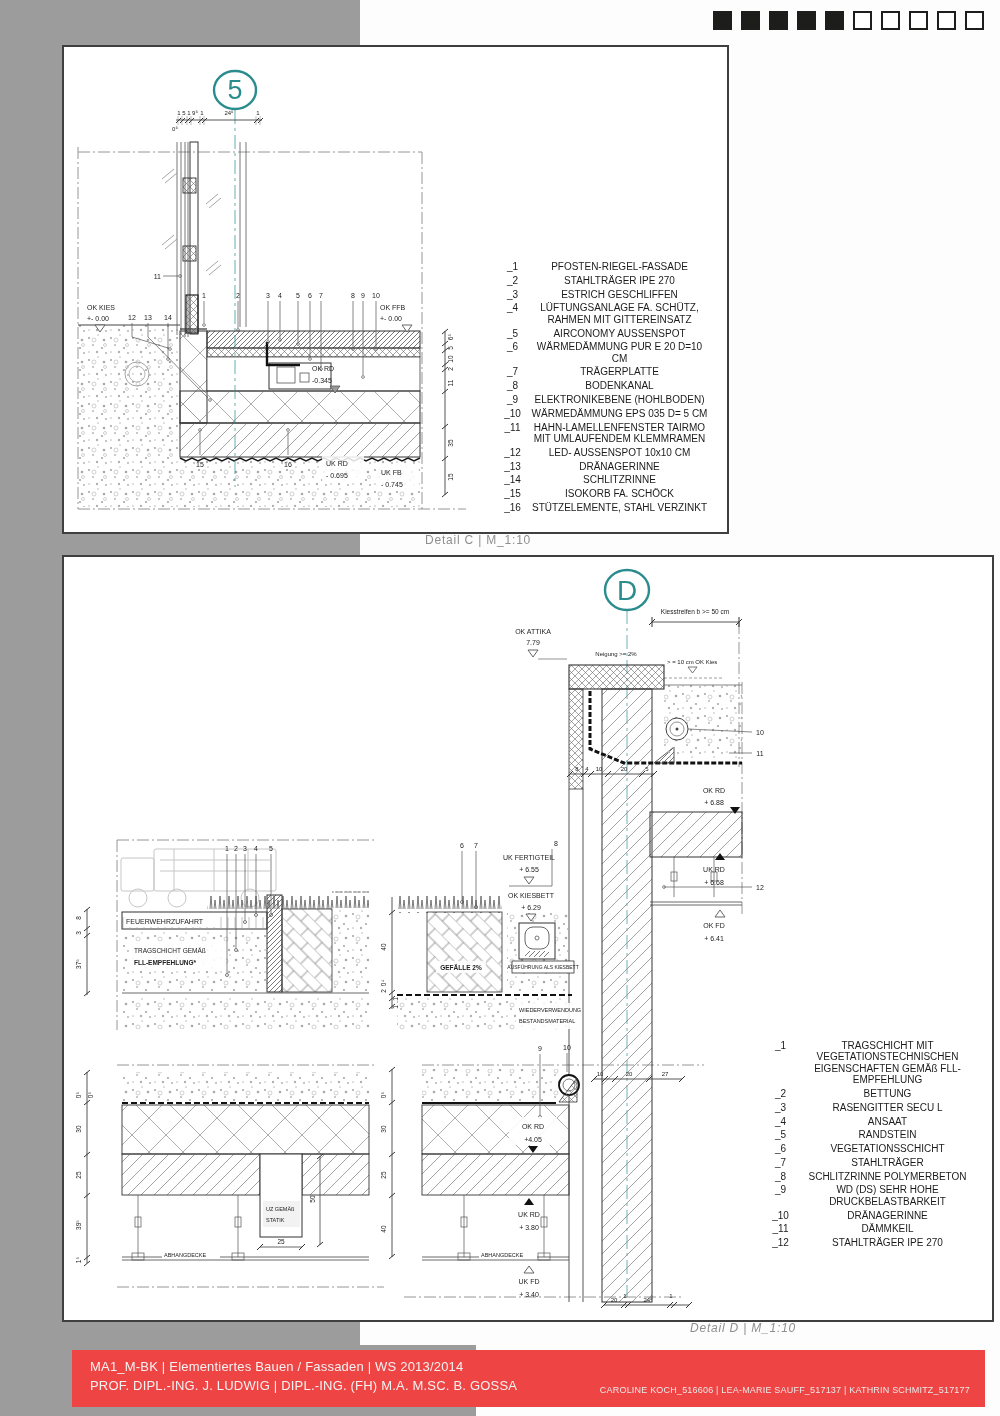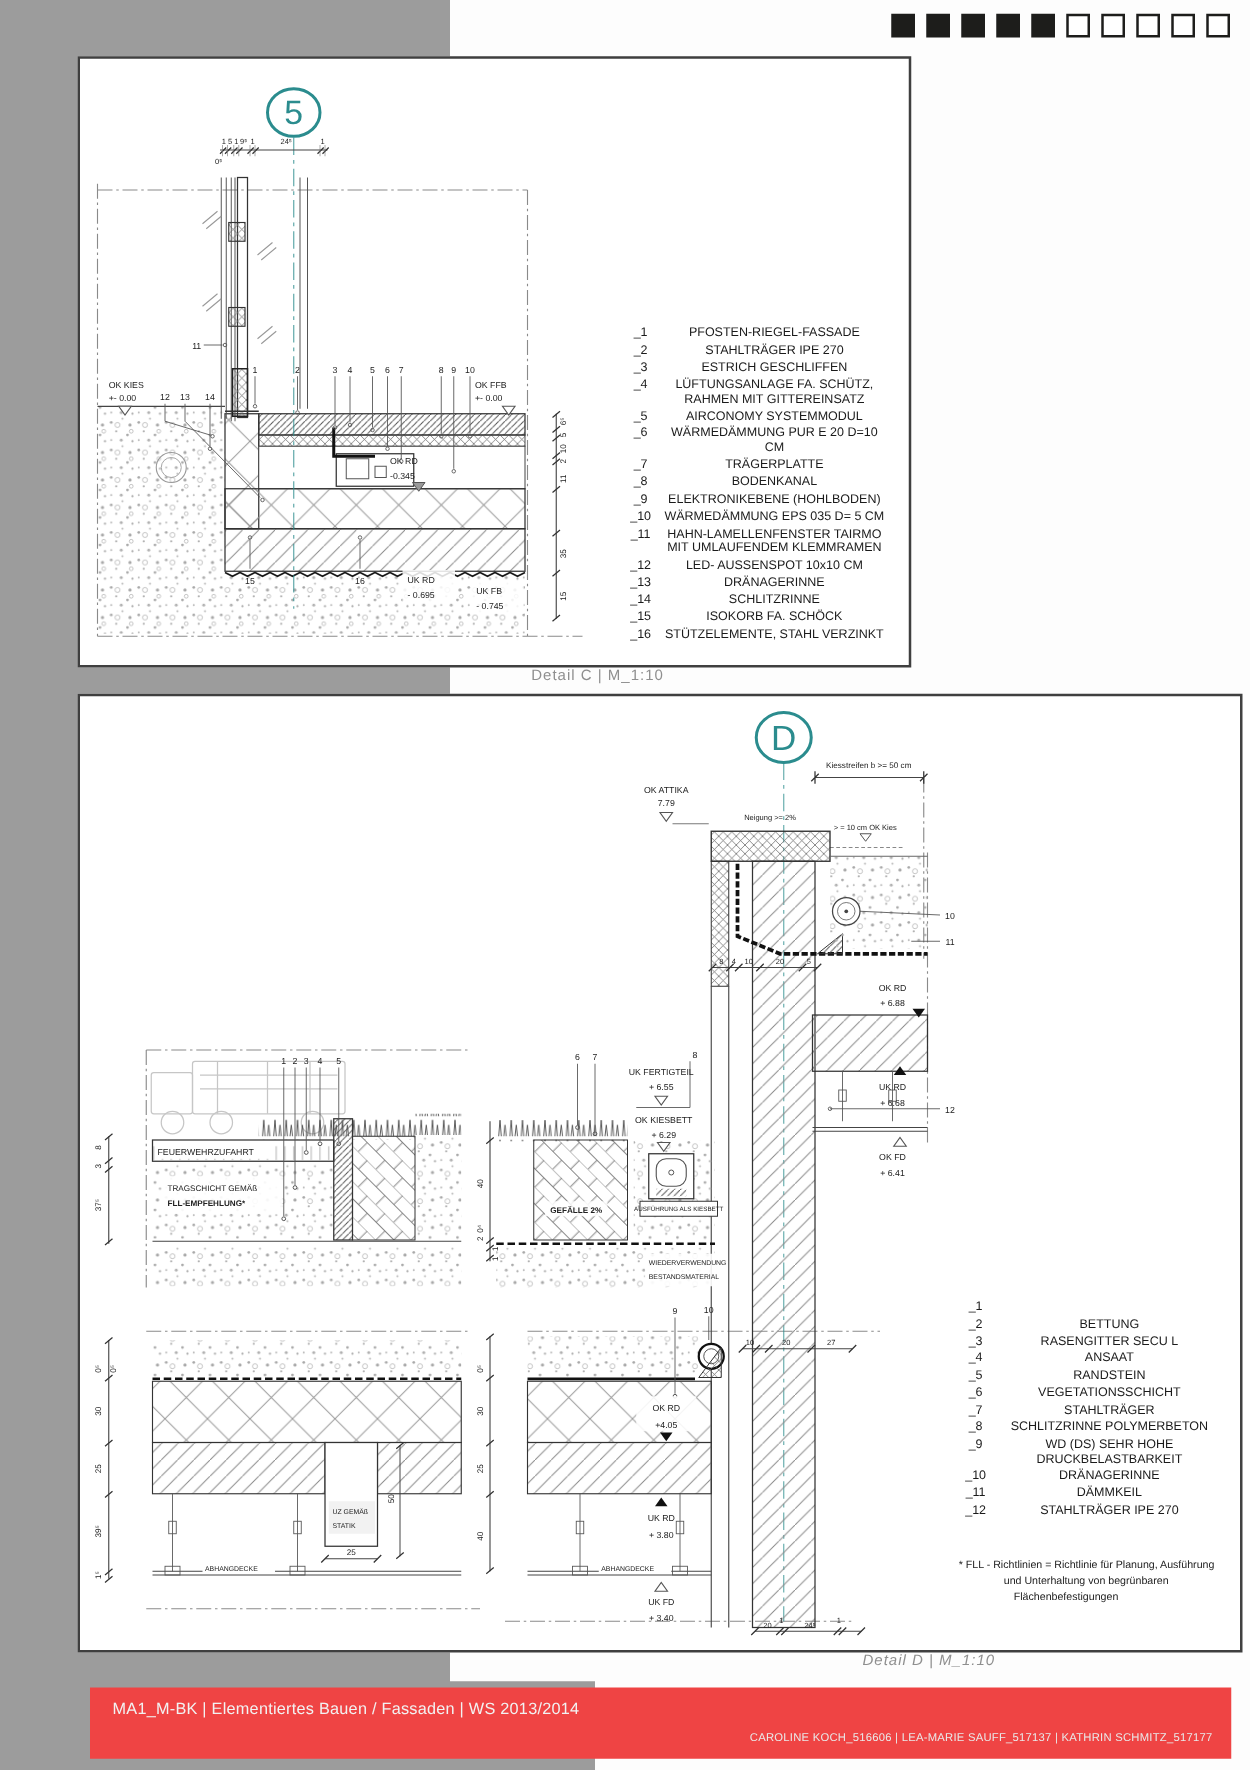--- a/index.html
+++ b/index.html
@@ -233,21 +233,21 @@
       <div class="legrow">
           <span class="legno">_3</span>
           <span>ESTRICH GESCHLIFFEN</span>
         </div>
       <div class="legrow">
           <span class="legno">_4</span>
           <span>LÜFTUNGSANLAGE FA. SCHÜTZ, RAHMEN MIT GITTEREINSATZ</span>
         </div>
       <div class="legrow">
           <span class="legno">_5</span>
-          <span>AIRCONOMY SYSTEMMODUL</span>
+          <span>AIRCONOMY AUSSENSPOT</span>
         </div>
       <div class="legrow">
           <span class="legno">_6</span>
           <span>WÄRMEDÄMMUNG PUR E 20 D=10 CM</span>
         </div>
       <div class="legrow">
           <span class="legno">_7</span>
           <span>TRÄGERPLATTE</span>
         </div>
       <div class="legrow">
@@ -583,20 +583,21 @@
         <text class="dimr" transform="rotate(-90 322 538)" x="322" y="538">0⁵</text>
         <text class="dimr" transform="rotate(-90 322 572)" x="322" y="572">30</text>
         <text class="dimr" transform="rotate(-90 322 618)" x="322" y="618">25</text>
         <text class="dimr" transform="rotate(-90 322 672)" x="322" y="672">40</text>
       </g>
     </svg>
 
     <div class="legend legend-d">
       <div class="legrow">
           <span class="legno">_1</span>
+          <span>TRAGSCHICHT MIT VEGETATIONSTECHNISCHEN EIGENSCHAFTEN GEMÄß FLL- EMPFEHLUNG</span>
         </div>
       <div class="legrow">
           <span class="legno">_2</span>
           <span>BETTUNG</span>
         </div>
       <div class="legrow">
           <span class="legno">_3</span>
           <span>RASENGITTER SECU L</span>
         </div>
       <div class="legrow">
@@ -628,26 +629,22 @@
           <span>DRÄNAGERINNE</span>
         </div>
       <div class="legrow">
           <span class="legno">_11</span>
           <span>DÄMMKEIL</span>
         </div>
       <div class="legrow">
           <span class="legno">_12</span>
           <span>STAHLTRÄGER IPE 270</span>
         </div>
-    </div>
-    <div class="footnote">
-      <div>* FLL - Richtlinien = Richtlinie für Planung, Ausführung</div>
-      <div class="fn-ind">und Unterhaltung von begrünbaren</div>
-      <div class="fn-ind2">Flächenbefestigungen</div>
     </div>
   </section>
   <div class="caption caption-d">Detail D | M_1:10</div>
 
   <footer class="bar">
     <div class="f-line1">MA1_M-BK | Elementiertes Bauen / Fassaden  |  WS 2013/2014</div>
+    <div class="f-line2">PROF. DIPL.-ING. J. LUDWIG  |  DIPL.-ING. (FH) M.A. M.SC. B. GOSSA</div>
     <div class="f-credits">CAROLINE KOCH_516606  |  LEA-MARIE SAUFF_517137  |  KATHRIN SCHMITZ_517177</div>
   </footer>
 </div>
 
 </body></html>

